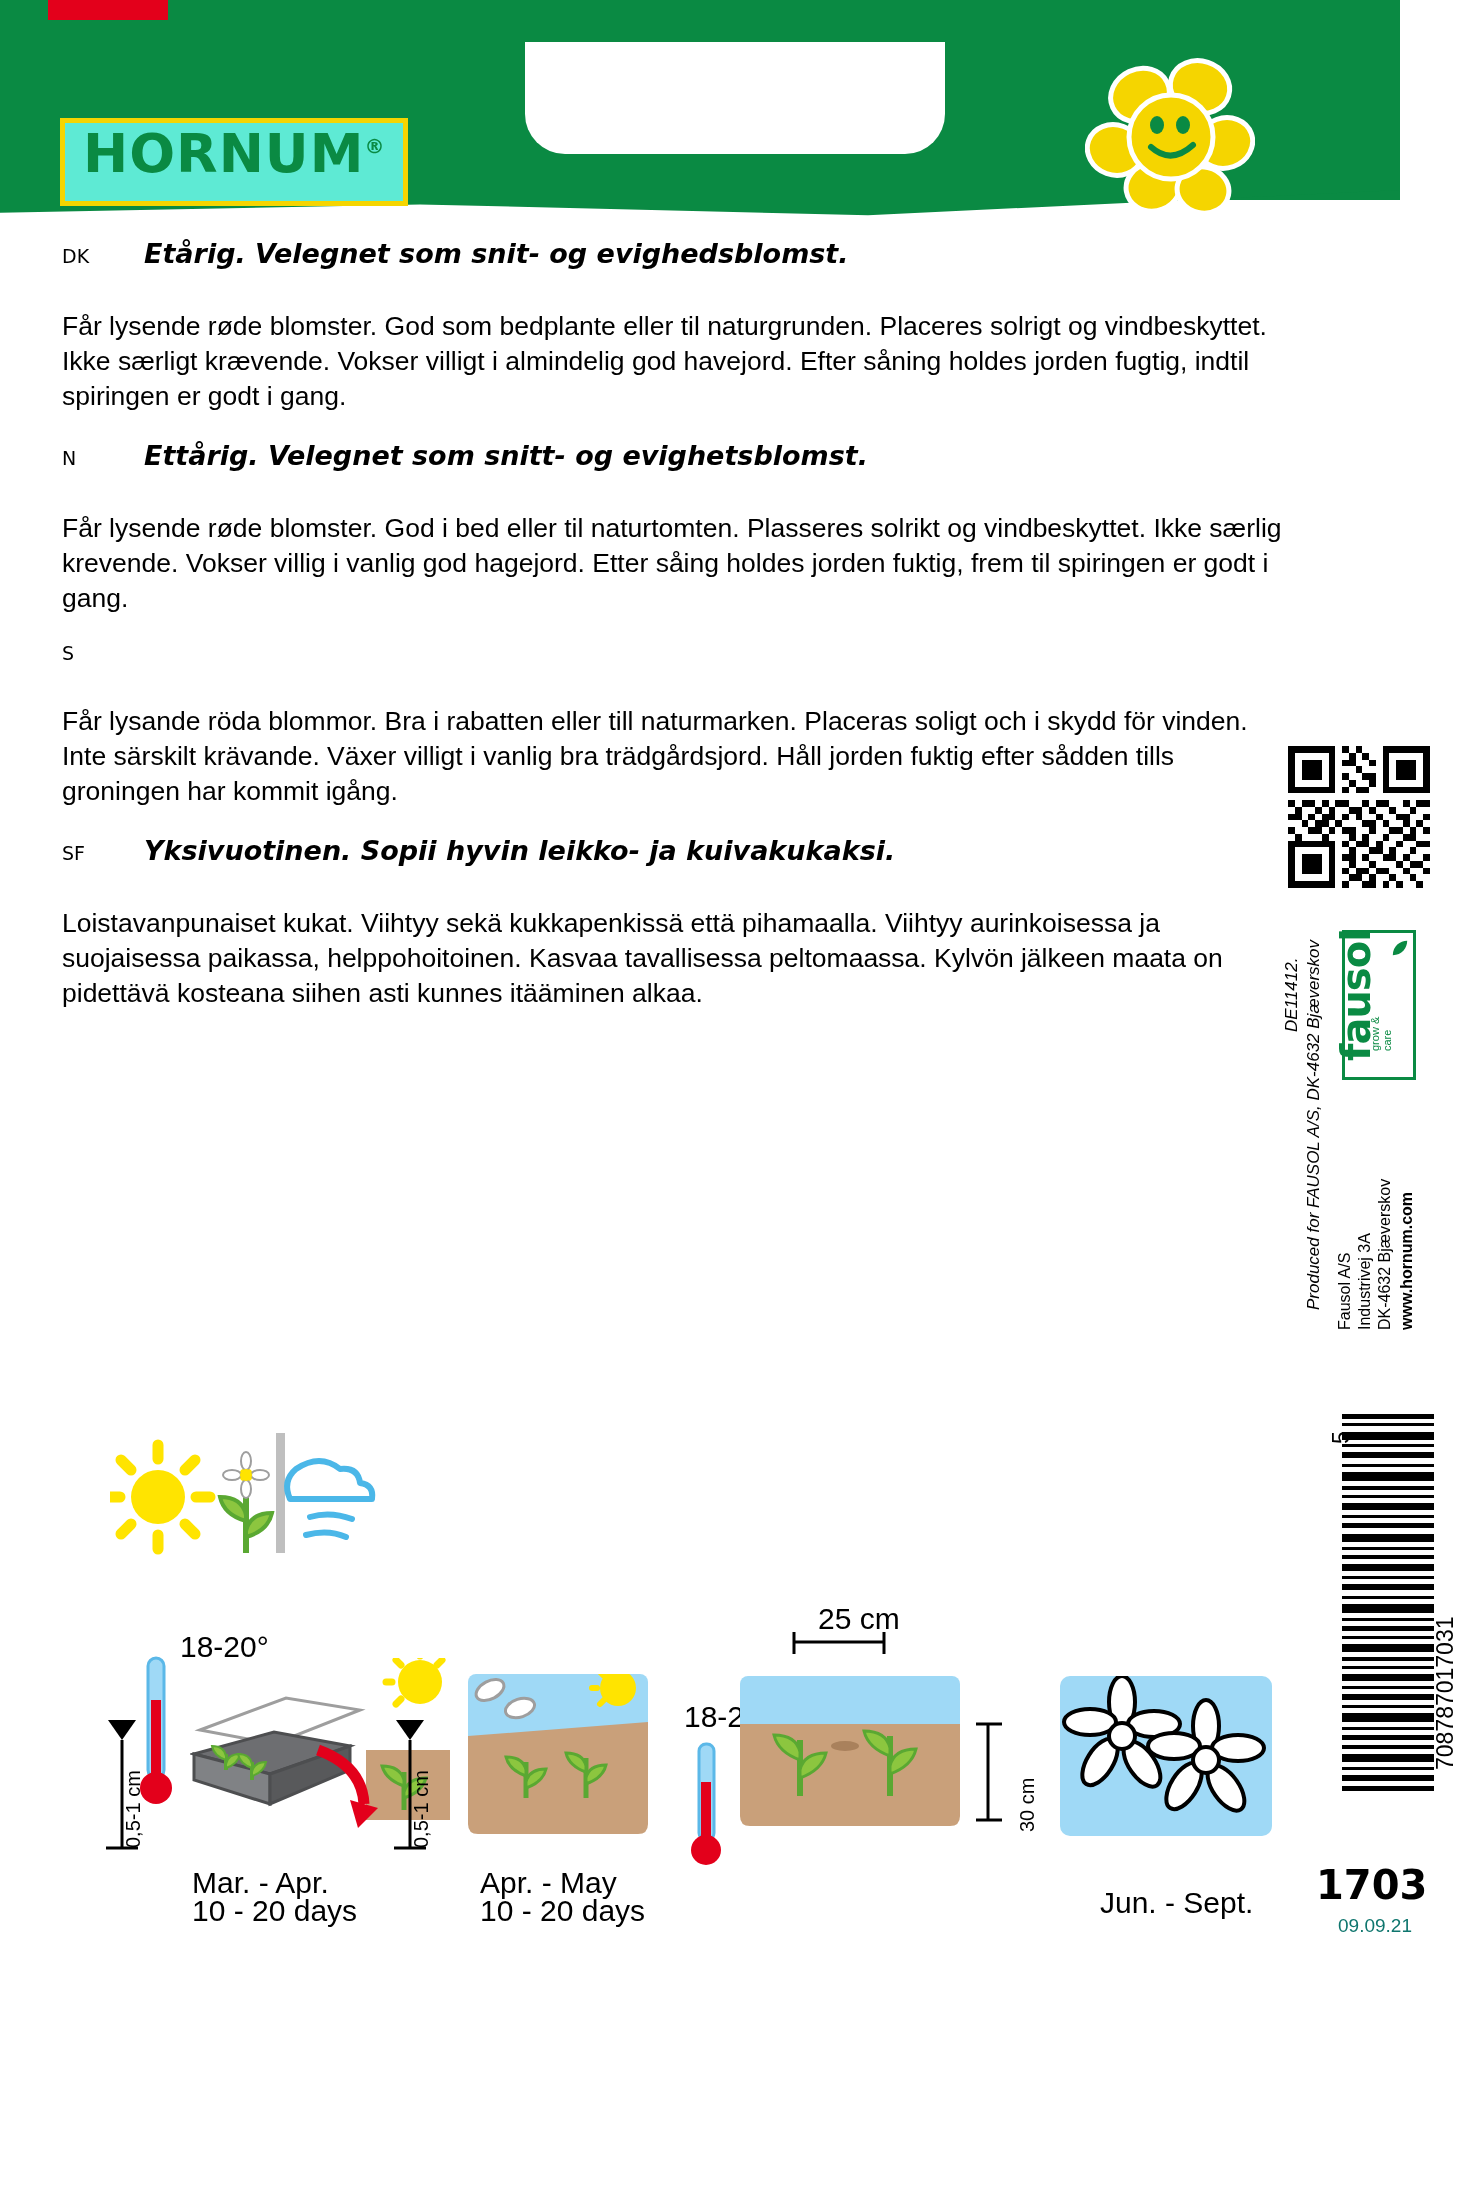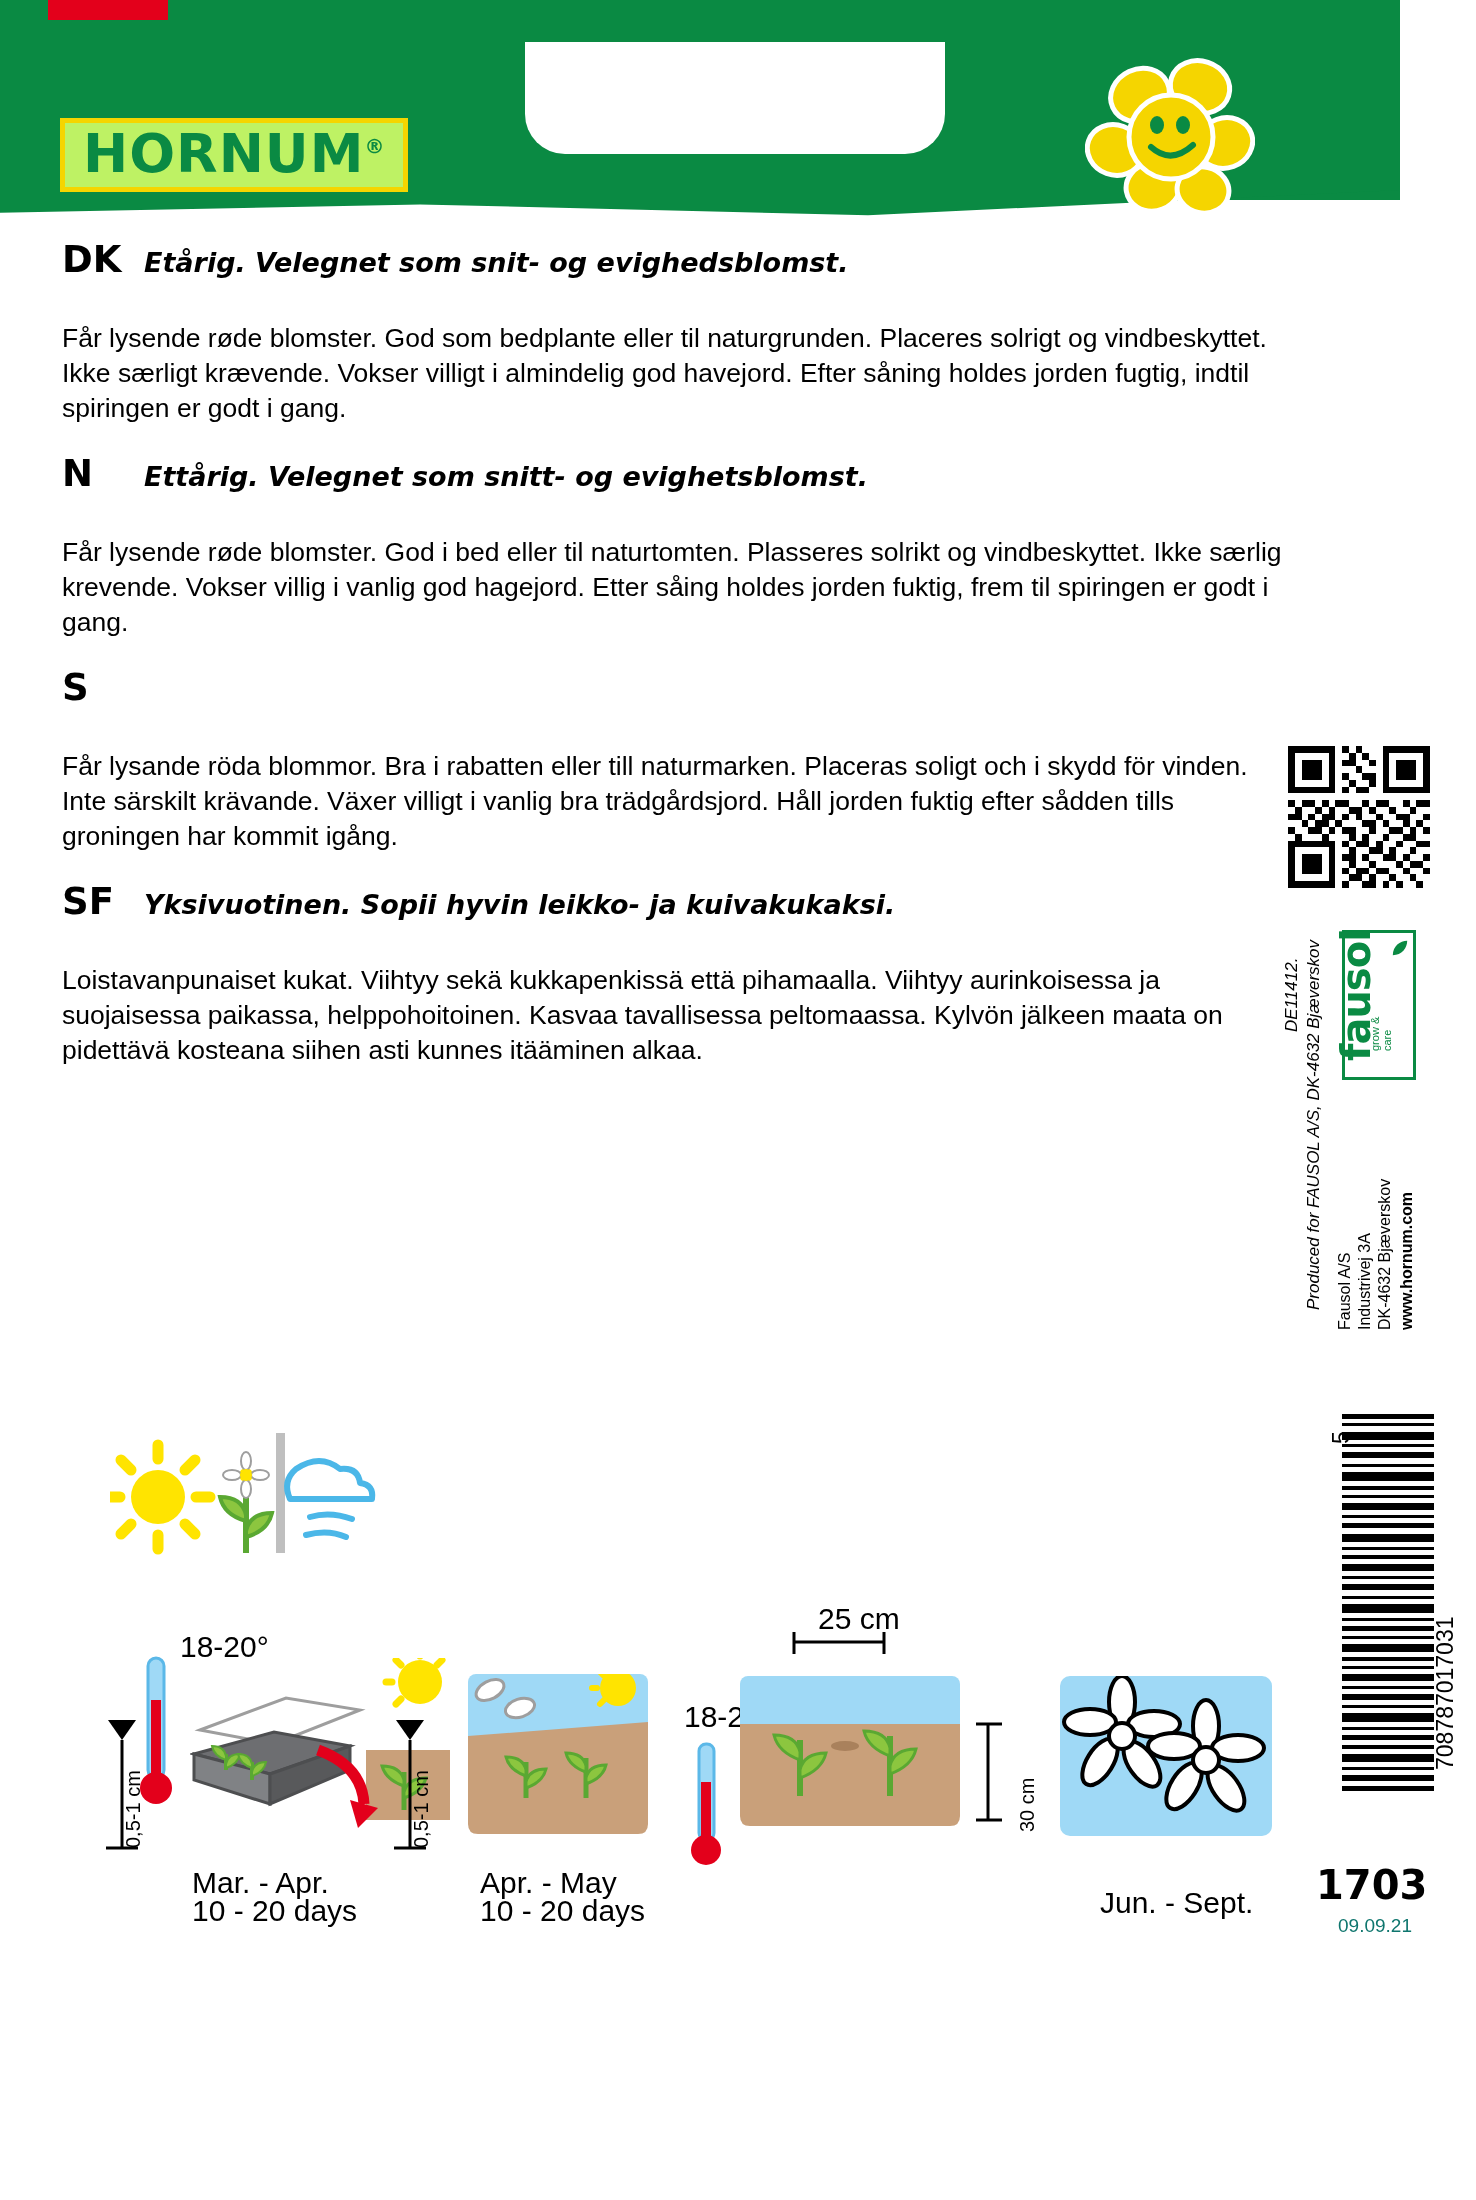--- a/index.html
+++ b/index.html
@@ -40,23 +40,23 @@
   .header-red {
     position: absolute;
     left: 48px; top: 0;
     width: 120px;
     height: 20px;
     background: #e3001b;
   }
   .logo-box {
     position: absolute;
     left: 60px; top: 118px;
-    background: #bef264;
+    background: #5eead4;
     border: 5px solid #f5d500;
-    padding: 4px 18px 6px 18px;
+    padding: 4px 18px 20px 18px;
   }
   .logo-text {
     font-family: "DejaVu Sans", sans-serif;
     font-weight: bold;
     font-size: 54px;
     letter-spacing: 1px;
     color: #0a8a43;
     line-height: 1;
   }
   .logo-text sup {
@@ -95,22 +95,22 @@
     width: 1230px;
   }
   .lang-block { margin-bottom: 26px; }
   .lang-head {
     display: flex;
     align-items: baseline;
     margin-bottom: 2px;
   }
   .lang-code {
     font-family: "DejaVu Sans", sans-serif;
-    font-weight: bold;
-    font-size: 37px;
+    font-weight: normal;
+    font-size: 19px;
     color: #000;
     width: 82px;
     flex: none;
   }
   .lang-title {
     font-family: "DejaVu Sans", sans-serif;
     font-weight: bold;
     font-style: italic;
     font-size: 27px;
     color: #000;

